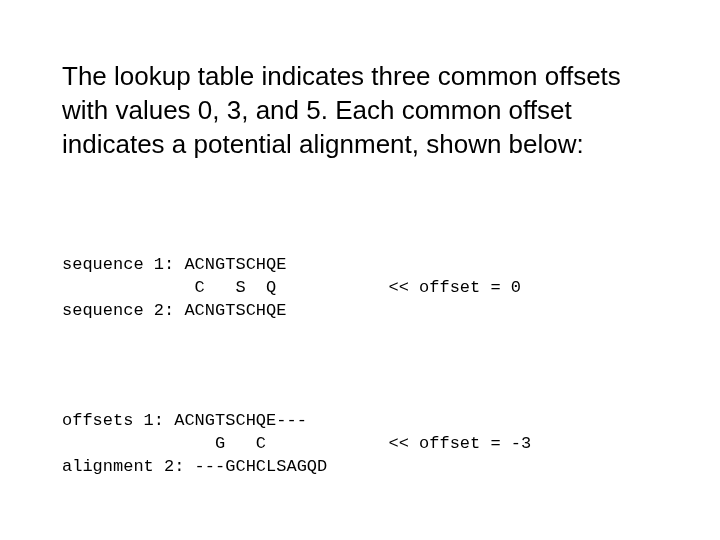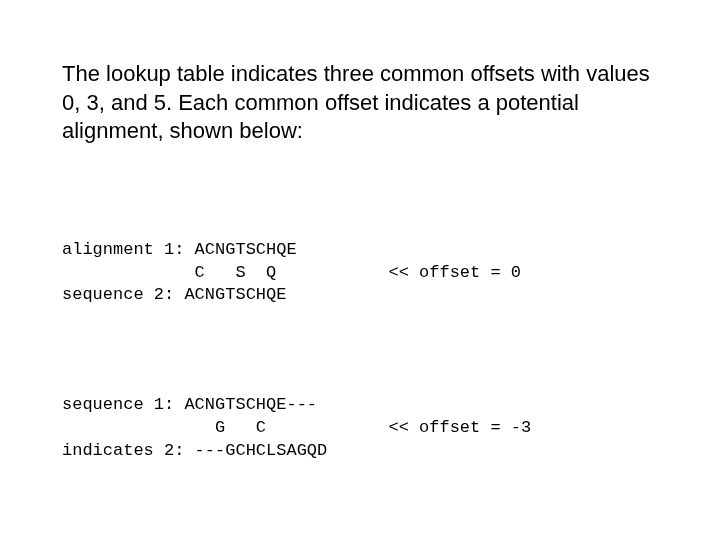--- a/index.html
+++ b/index.html
@@ -9,21 +9,21 @@
     height: 540px;
     background: #fff;
     font-family: Arial, Helvetica, sans-serif;
   }
   .page {
     padding: 60px 50px 0 62px;
     box-sizing: border-box;
     width: 720px;
   }
   .intro {
-    font-size: 22px;
+    font-size: 26px;
     line-height: 1.3;
     color: #000;
     margin-bottom: 24px;
   }
   .alignments {
     font-family: "Courier New", Courier, monospace;
     font-size: 17px;
     line-height: 1.35;
     white-space: pre;
     color: #000;
@@ -34,28 +34,28 @@
 </style>
 </head>
 <body>
 
 <div class="page">
 
   <div class="intro">The lookup table indicates three common offsets with values 0, 3, and 5. Each common offset indicates a potential alignment, shown below:</div>
 
   <div class="alignments">
     <div class="block">
-<span>alignment 1: ACNGTSCHQE</span>
+<span>sequence 1: ACNGTSCHQE</span>
 <span>             C   S  Q           &lt;&lt; offset = 0</span>
 <span>sequence 2: ACNGTSCHQE</span>
 </div>
     <div class="block">
-<span>sequence 1: ACNGTSCHQE---</span>
+<span>offsets 1: ACNGTSCHQE---</span>
 <span>               G   C            &lt;&lt; offset = -3</span>
-<span>indicates 2: ---GCHCLSAGQD</span>
+<span>alignment 2: ---GCHCLSAGQD</span>
 </div>
     <div class="block">
 
 
 
 </div>
   </div>
 
 </div>
 

